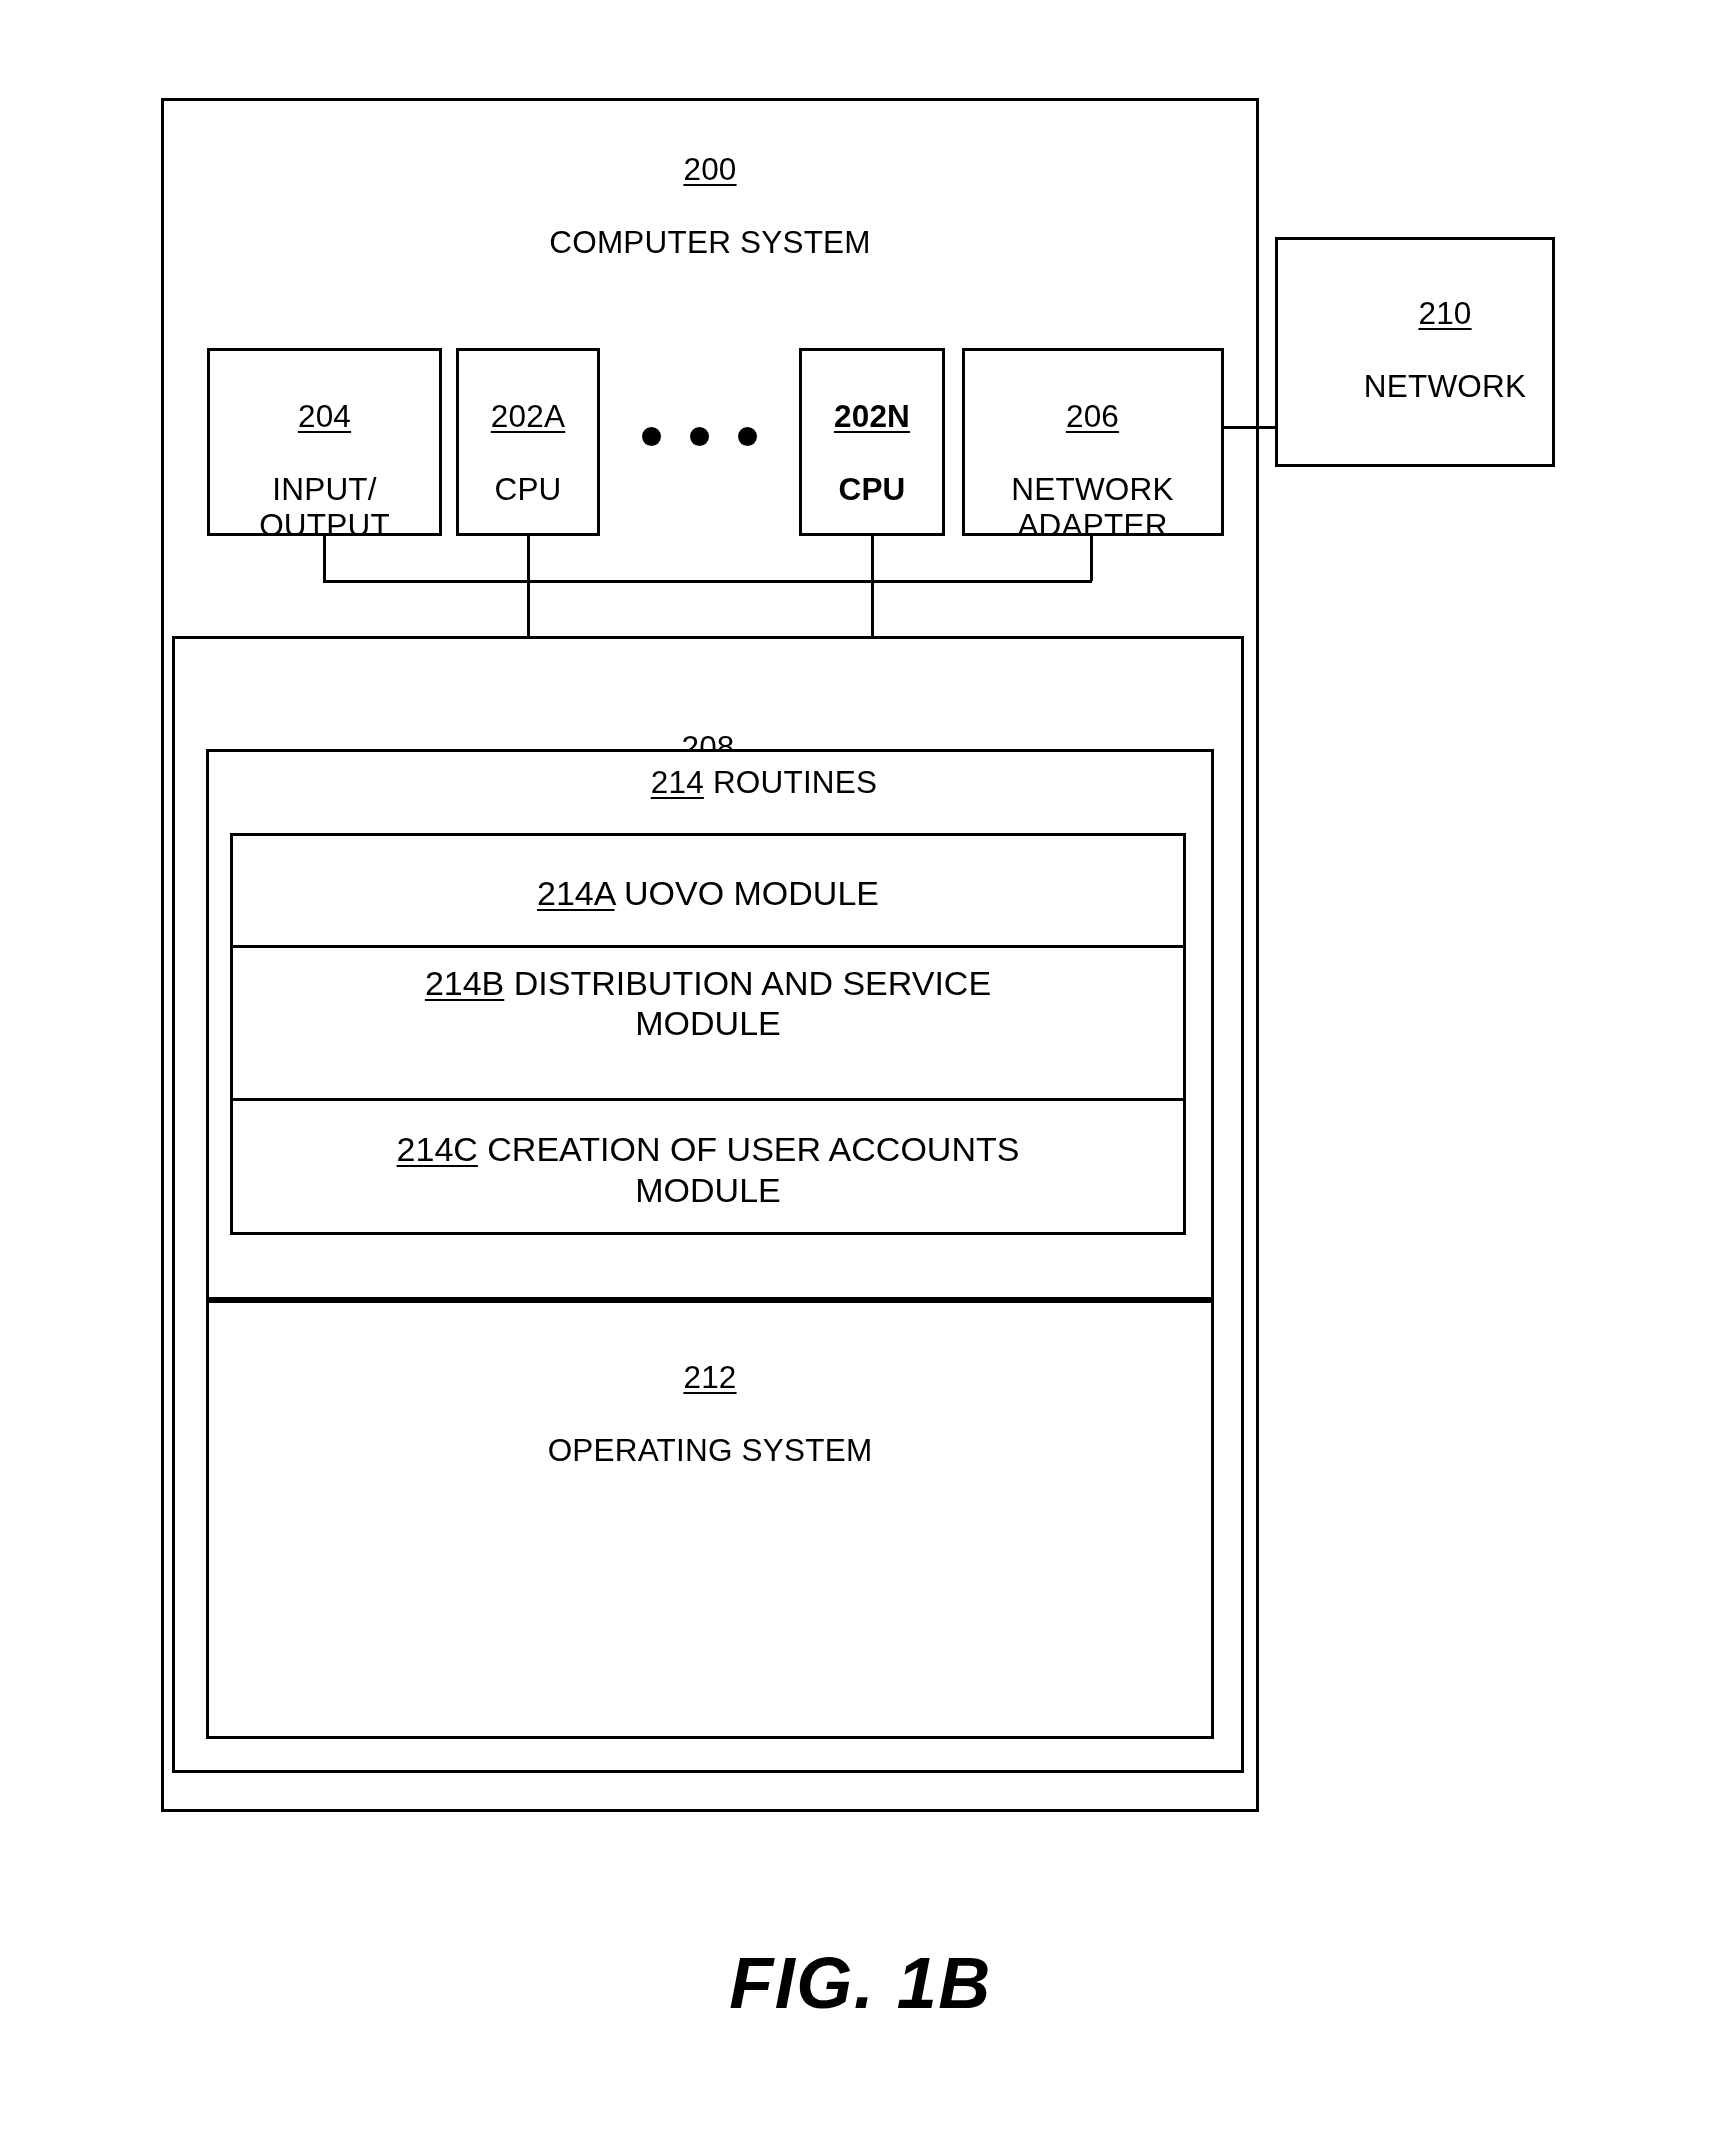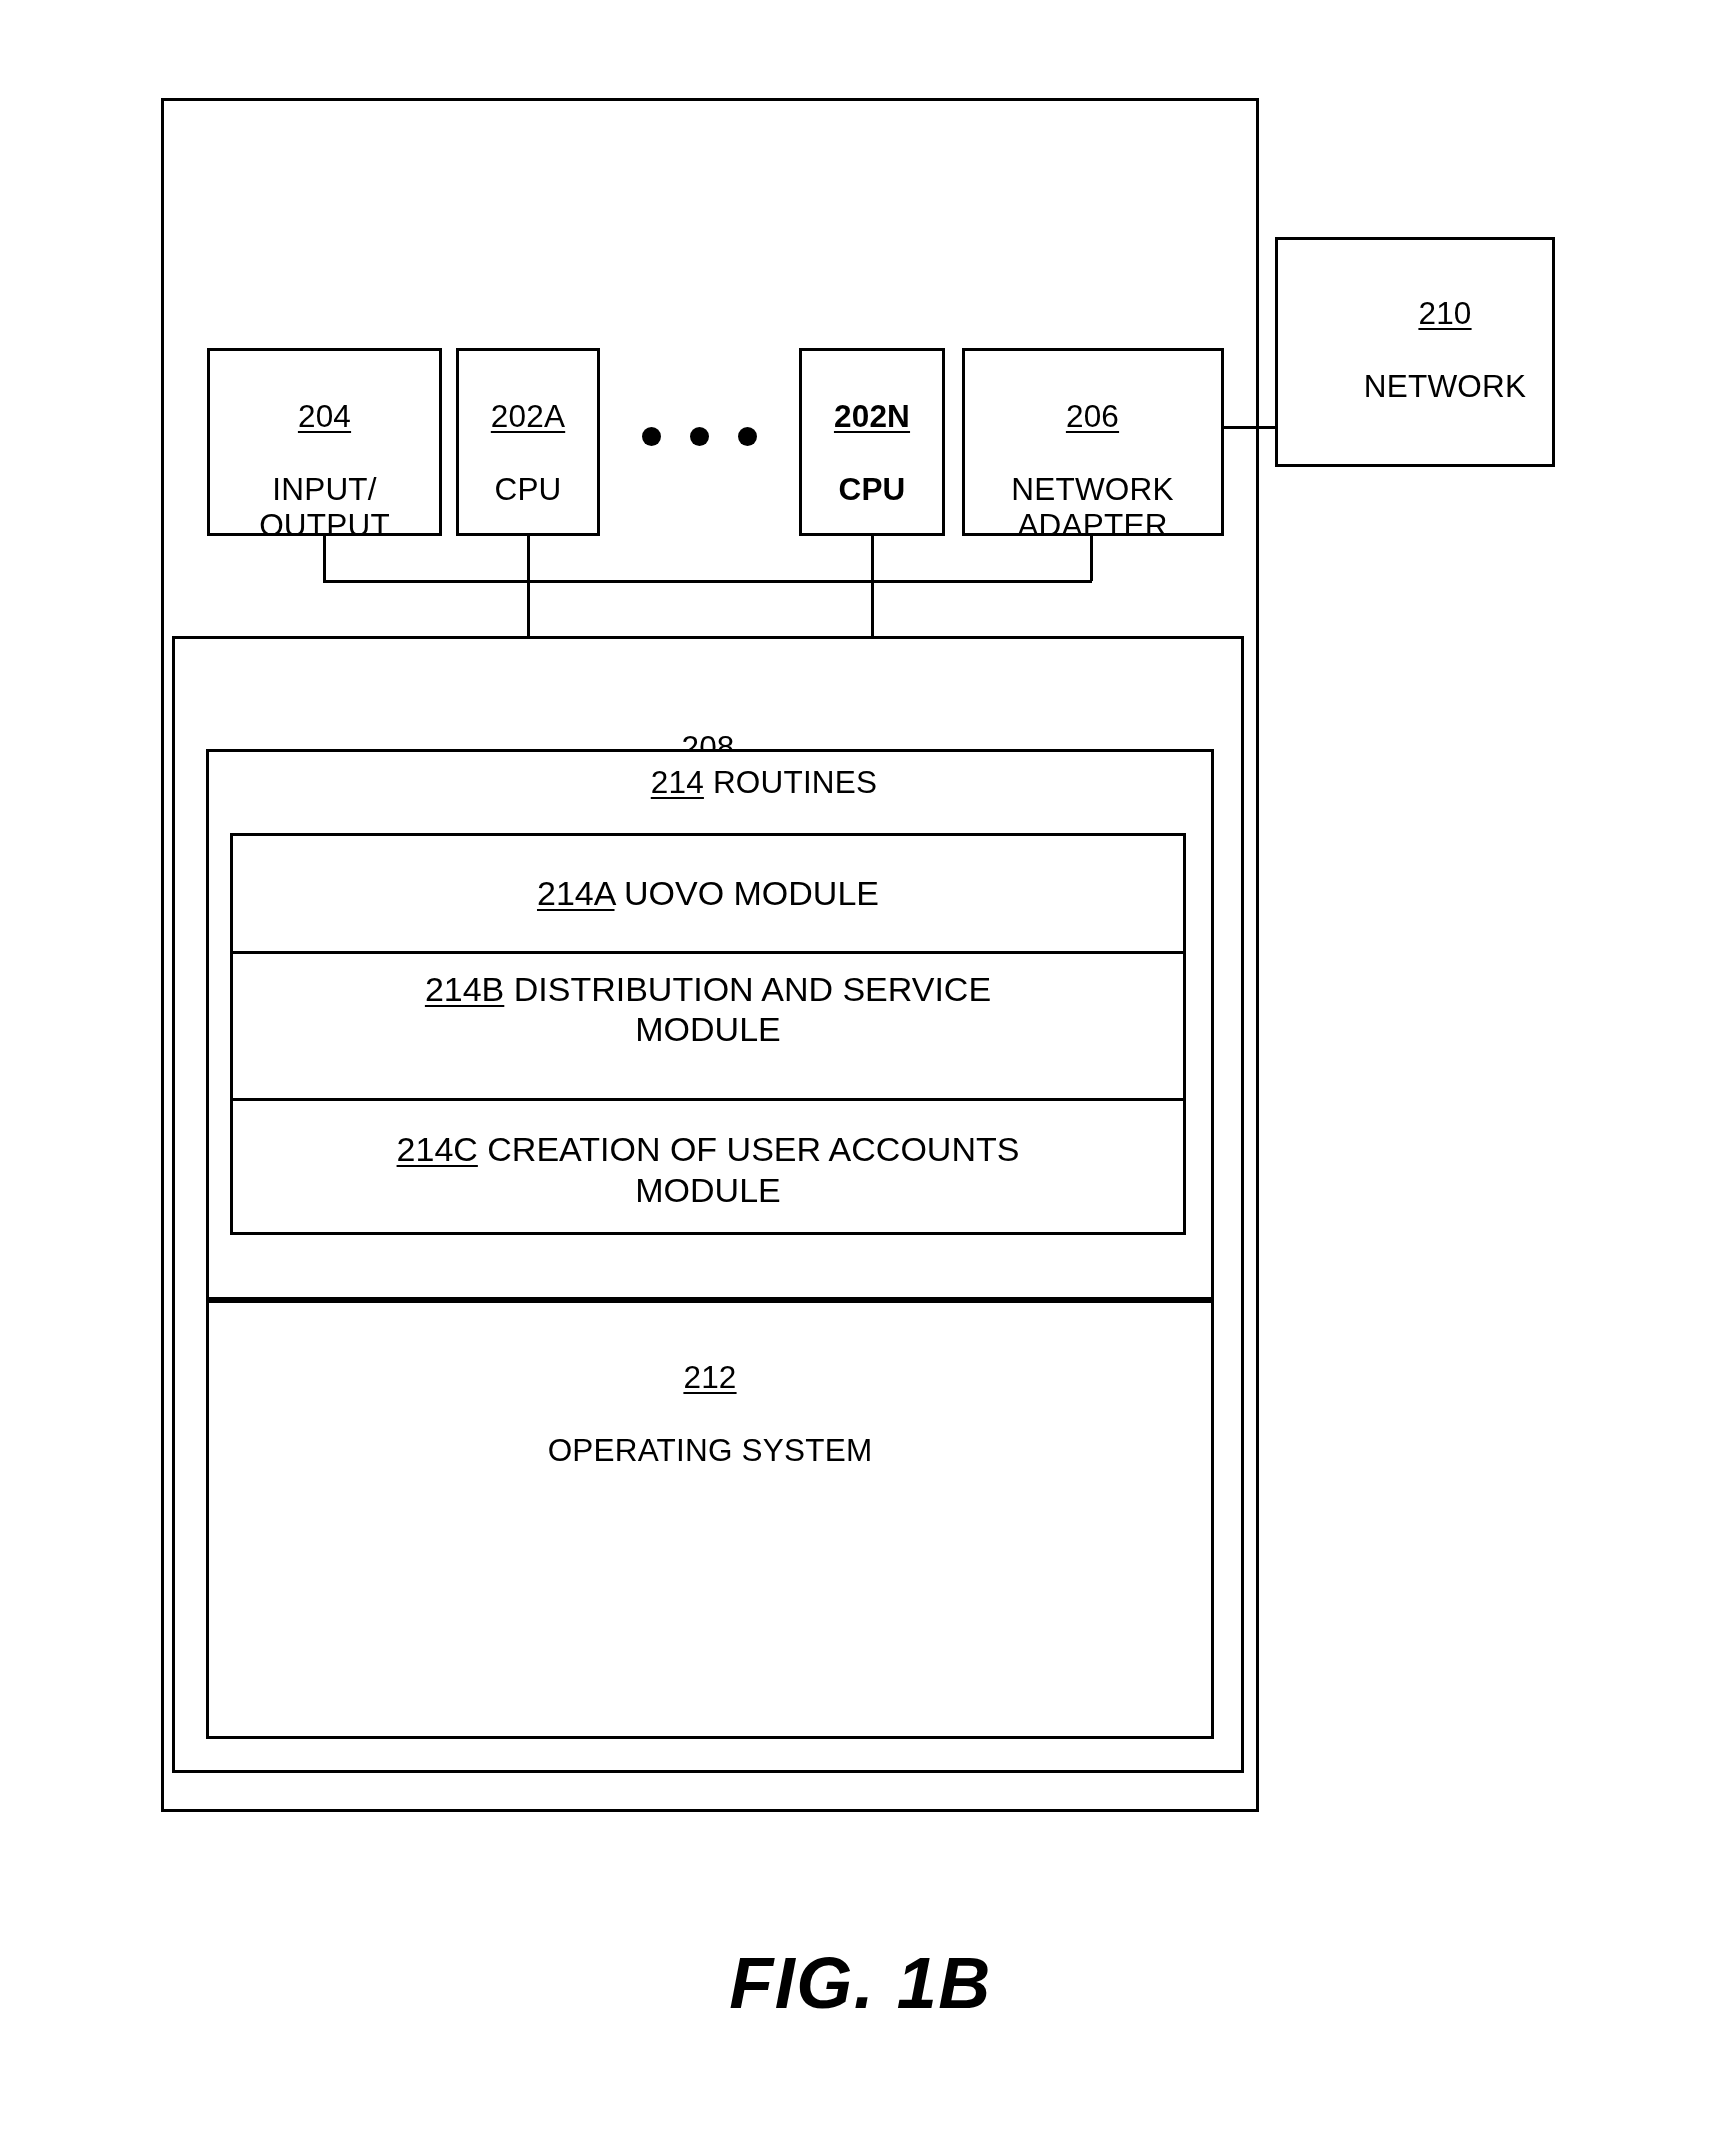--- a/index.html
+++ b/index.html
@@ -204,21 +204,21 @@
   .module-row {
     position: absolute;
     left: 0;
     box-sizing: border-box;
     width: 100%;
     display: flex;
     align-items: center;
     justify-content: center;
   }
   #module-a { top: 0px;   height: 115px; }
-  #module-b { top: 115px; height: 113px; border-top: 3.1px solid #000; }
+  #module-b { top: 109px; height: 113px; border-top: 3.1px solid #000; }
   #module-c { top: 262px; height: 140px; border-top: 3.1px solid #000; }
   .module-text {
     font-size: 34px;
     line-height: 1.18;
     text-align: center;
     padding: 0 14px;
     white-space: pre-line;
   }
 
   
@@ -246,20 +246,24 @@
     font-style: italic;
     letter-spacing: 1.5px;
   }
 </style>
 </head>
 <body>
 
 <div class="canvas">
 
   <div class="box" id="computer-system-box"></div>
+  <div class="lbl" id="computer-system-label">
+    <span class="ref">200</span><br>
+    <span>COMPUTER SYSTEM</span>
+  </div>
 
   <div class="box" id="network-box"></div>
   <div class="lbl" id="network-label">
     <span class="ref">210</span><br>
     <span>NETWORK</span>
   </div>
 
   <div class="box" id="input-output-box"></div>
   <div class="lbl" id="input-output-label">
     <span class="ref">204</span><br>

